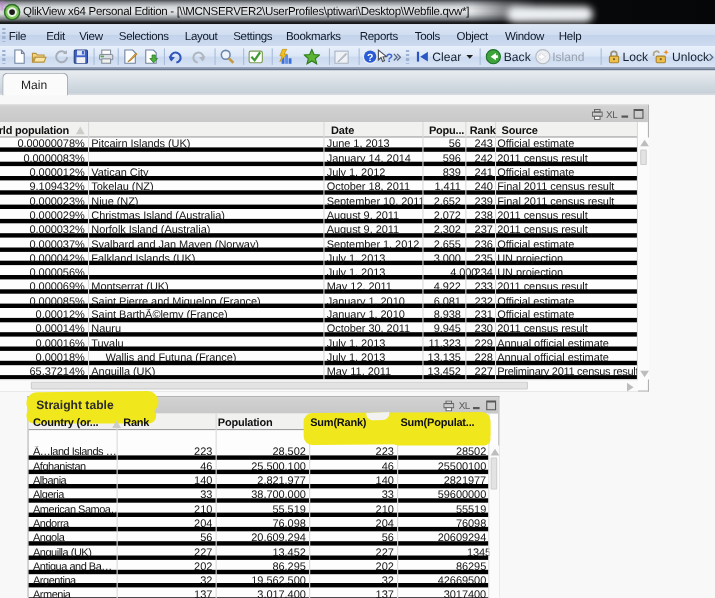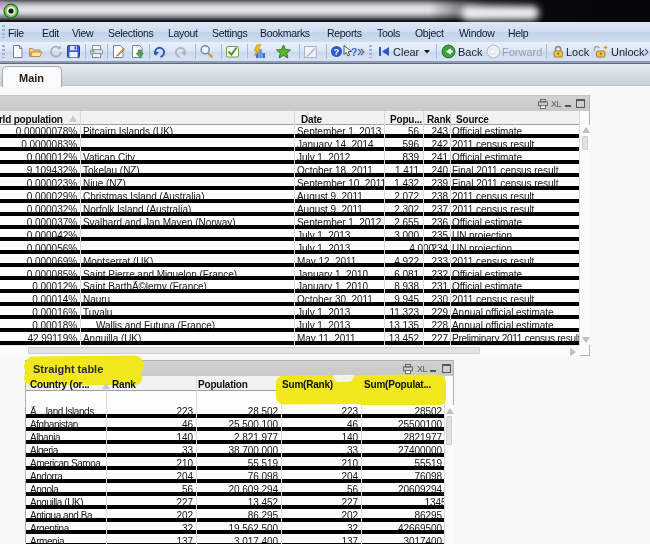--- a/index.html
+++ b/index.html
@@ -18,21 +18,21 @@
 #tools{left:0;top:42px;width:650px;height:19px;background:linear-gradient(180deg,#e9f0fb 0%,#dce7f7 45%,#cbdaf0 55%,#d8e3f4 100%)}
 #tbband{left:0;top:61px;width:650px;height:3px;background:#8d9cb4;border-bottom:1px solid #5e6a7e}
 .grip{position:absolute;top:3px;width:3px;height:13px;background-image:repeating-linear-gradient(180deg,#9db1d2 0 2px,rgba(0,0,0,0) 2px 4px)}
 .tsep{position:absolute;top:2px;width:1px;height:15px;background:#a8bbd8}
 .tico{position:absolute;top:2px}
 .tlab{position:absolute;top:4px;font-size:11px;color:#15202e;white-space:nowrap}
 .tlabg{position:absolute;top:4px;font-size:11px;color:#9aa2ad;white-space:nowrap}
 
 #tabs{left:0;top:64px;width:650px;height:22px;background:linear-gradient(180deg,#e9edf1 0%,#dbe1e7 40%,#c6cfd8 100%);border-bottom:1px solid #c0c9d2}
 #maintab{left:2px;top:2px;width:60px;height:21px;background:#fbfbfb;border:1px solid #a4abb4;border-bottom:none;border-radius:5px 5px 0 0}
-#maintab span{position:absolute;left:16px;top:5px;font-size:11px;font-weight:bold;color:#1d1d1d}
+#maintab span{position:absolute;left:16px;top:5px;font-size:11px;font-weight:normal;color:#1d1d1d}
 
 #sheet{left:0;top:87px;width:650px;height:457px;background:#f8f8f8}
 
 .cap{position:absolute;background:linear-gradient(180deg,#d2d2d2 0%,#c8c8c8 100%)}
 .hdr{position:absolute;background:#f1f1f0;border-bottom:1px solid #9f9f9f}
 .hdr b{position:absolute;z-index:70;top:2.5px;font-size:10px;letter-spacing:-.2px;font-weight:bold;color:#101010;white-space:nowrap}
 .r{position:absolute;left:0;height:12.94px;width:100%;border-bottom:4px solid #000000}
 .r span{position:absolute;top:1.2px;font-size:10px;letter-spacing:-.05px;color:#151515;white-space:nowrap}
 .ra{text-align:right}
 .vline{position:absolute;width:1px;background:#dadada}
@@ -56,20 +56,21 @@
 <div class="abs" id="title"></div>
 <div class="abs" id="titledark"></div>
 <div class="abs" id="titleglow"></div>
 <div class="abs" id="pinkpx"></div>
 <svg class="abs" style="left:3px;top:3px" width="16" height="16" viewBox="0 0 16 16">
  <circle cx="8" cy="8" r="7.6" fill="#2c6b2c"></circle>
  <circle cx="8" cy="8" r="6.2" fill="#7fc857"></circle>
  <circle cx="8" cy="8" r="4.4" fill="#e9f5e4"></circle>
  <circle cx="8" cy="8" r="2.6" fill="#1b1b1b"></circle>
 </svg>
+<div class="abs" id="titletext">QlikView x64 Personal Edition - [\\MCNSERVER2\UserProfiles\ptiwari\Desktop\Webfile.qvw*]</div>
 
 <div class="abs" id="menu">
 <span style="left:8px">File</span>
       <span style="left:42px">Edit</span>
       <span style="left:72px">View</span>
 <span style="left:108px">Selections</span>
       <span style="left:168px">Layout</span>
       <span style="left:212px">Settings</span>
 <span style="left:260px">Bookmarks</span>
       <span style="left:327px">Reports</span>
@@ -175,21 +176,21 @@
 <div class="tsep" style="left:436px"></div>
 <svg class="tico" style="left:441px" width="15" height="15">
         <circle cx="7.5" cy="7.5" r="6.4" fill="#3fa33c" stroke="#1d7027"></circle>
         <path d="M9.8 4.2 L5 7.5 l4.8 3.3 v-2 h1.8 v-2.6 h-1.8 z" fill="#fff"></path>
       </svg>
 <span class="tlab" style="left:458px">Back</span>
 <svg class="tico" style="left:486px" width="15" height="15">
         <circle cx="7.5" cy="7.5" r="6.4" fill="#eceef1" stroke="#b4bac2"></circle>
         <path d="M5.2 4.2 L10 7.5 l-4.8 3.3 v-2 h-1.8 v-2.6 h1.8 z" fill="#fff" stroke="#c8cdd4" stroke-width=".5"></path>
       </svg>
-<span class="tlabg" style="left:502px">Forward</span>
+<span class="tlabg" style="left:502px">Island</span>
 <div class="tsep" style="left:546px"></div>
 <svg class="tico" style="left:551px" width="14" height="15">
         <path d="M4.5 7 V5.2 a2.6 2.6 0 0 1 5.2 0 V7" fill="none" stroke="#97917e" stroke-width="1.6"></path>
         <rect x="3" y="7" width="8.4" height="6" rx="1" fill="#efc04c" stroke="#a8842f"></rect>
         <circle cx="7.2" cy="9.8" r="1" fill="#7d6322"></circle>
       </svg>
 <span class="tlab" style="left:566px">Lock</span>
 <svg class="tico" style="left:591px" width="17" height="15">
         <path d="M3.2 7 V5 a2.6 2.6 0 0 1 5 -.8" fill="none" stroke="#b0a98f" stroke-width="1.6"></path>
         <rect x="5.5" y="7" width="8.4" height="6" rx="1" fill="#efc04c" stroke="#a8842f"></rect>
@@ -225,21 +226,21 @@
  <b style="left:301px">Date</b>
  <b style="left:390px">Popu...</b>
  <b style="left:427px">Rank</b>
  <b style="left:456px">Source</b>
 </div>
 <div class="sort" style="left:69px;top:19px"></div>
 <div id="t1rows" class="abs" style="left:0;top:-96px;width:580px">
 <div class="r" style="top:125.00px">
           <span class="ra" style="left:0;width:77px">0.00000078%</span>
           <span class="la" style="left:83px;width:209px;overflow:hidden">Pitcairn Islands (UK)</span>
-          <span class="la" style="left:297px">September 1, 2013</span>
+          <span class="la" style="left:297px">June 1, 2013</span>
           <span class="ra" style="left:384px;width:35px">56</span>
           <span class="ra" style="left:424px;width:24px">243</span>
           <span class="la" style="left:452px;width:128px;overflow:hidden">Official estimate</span>
         </div>
 <div class="r" style="top:137.94px">
           <span class="ra" style="left:0;width:77px">0.0000083%</span>
           <span class="la" style="left:297px">January 14, 2014</span>
           <span class="ra" style="left:384px;width:35px">596</span>
           <span class="ra" style="left:424px;width:24px">242</span>
           <span class="la" style="left:452px;width:128px;overflow:hidden">2011 census result</span>
@@ -257,21 +258,21 @@
           <span class="la" style="left:83px;width:209px;overflow:hidden">Tokelau (NZ)</span>
           <span class="la" style="left:297px">October 18, 2011</span>
           <span class="ra" style="left:384px;width:35px">1,411</span>
           <span class="ra" style="left:424px;width:24px">240</span>
           <span class="la" style="left:452px;width:128px;overflow:hidden">Final 2011 census result</span>
         </div>
 <div class="r" style="top:176.76px">
           <span class="ra" style="left:0;width:77px">0.000023%</span>
           <span class="la" style="left:83px;width:209px;overflow:hidden">Niue (NZ)</span>
           <span class="la" style="left:297px">September 10, 2011</span>
-          <span class="ra" style="left:384px;width:35px">1,432</span>
+          <span class="ra" style="left:384px;width:35px">2,652</span>
           <span class="ra" style="left:424px;width:24px">239</span>
           <span class="la" style="left:452px;width:128px;overflow:hidden">Final 2011 census result</span>
         </div>
 <div class="r" style="top:189.70px">
           <span class="ra" style="left:0;width:77px">0.000029%</span>
           <span class="la" style="left:83px;width:209px;overflow:hidden">Christmas Island (Australia)</span>
           <span class="la" style="left:297px">August 9, 2011</span>
           <span class="ra" style="left:384px;width:35px">2,072</span>
           <span class="ra" style="left:424px;width:24px">238</span>
           <span class="la" style="left:452px;width:128px;overflow:hidden">2011 census result</span>
@@ -287,20 +288,21 @@
 <div class="r" style="top:215.58px">
           <span class="ra" style="left:0;width:77px">0.000037%</span>
           <span class="la" style="left:83px;width:209px;overflow:hidden">Svalbard and Jan Mayen (Norway)</span>
           <span class="la" style="left:297px">September 1, 2012</span>
           <span class="ra" style="left:384px;width:35px">2,655</span>
           <span class="ra" style="left:424px;width:24px">236</span>
           <span class="la" style="left:452px;width:128px;overflow:hidden">Official estimate</span>
         </div>
 <div class="r" style="top:228.52px">
           <span class="ra" style="left:0;width:77px">0.000042%</span>
+          <span class="la" style="left:83px;width:209px;overflow:hidden">Falkland Islands (UK)</span>
           <span class="la" style="left:297px">July 1, 2013</span>
           <span class="ra" style="left:384px;width:35px">3,000</span>
           <span class="ra" style="left:424px;width:24px">235</span>
           <span class="la" style="left:452px;width:128px;overflow:hidden">UN projection</span>
         </div>
 <div class="r" style="top:241.46px">
           <span class="ra" style="left:0;width:77px">0.000056%</span>
           <span class="la" style="left:297px">July 1, 2013</span>
           <span class="ra" style="left:384px;width:50px">4,000</span>
           <span class="ra" style="left:424px;width:24px">234</span>
@@ -348,21 +350,21 @@
         </div>
 <div class="r" style="top:319.10px">
           <span class="ra" style="left:0;width:77px">0.00018%</span>
           <span class="la" style="left:96px;width:209px;overflow:hidden">Wallis and Futuna (France)</span>
           <span class="la" style="left:297px">July 1, 2013</span>
           <span class="ra" style="left:384px;width:35px">13,135</span>
           <span class="ra" style="left:424px;width:24px">228</span>
           <span class="la" style="left:452px;width:128px;overflow:hidden">Annual official estimate</span>
         </div>
 <div class="r" style="top:332.04px">
-          <span class="ra" style="left:0;width:77px">42.99119%</span>
+          <span class="ra" style="left:0;width:77px">65.37214%</span>
           <span class="la" style="left:83px;width:209px;overflow:hidden">Anguilla (UK)</span>
           <span class="la" style="left:297px">May 11, 2011</span>
           <span class="ra" style="left:384px;width:35px">13,452</span>
           <span class="ra" style="left:424px;width:24px">227</span>
           <span class="la" style="left:452px;width:128px;overflow:hidden;letter-spacing:-.26px">Preliminary 2011 census result</span>
         </div>
 </div>
 <div class="vline" style="left:80px;top:15px;height:234px"></div>
 <div class="vline" style="left:294px;top:15px;height:234px"></div>
 <div class="vline" style="left:384px;top:15px;height:234px"></div>
@@ -417,21 +419,21 @@
           <span class="ra" style="left:80px;width:87px">140</span>
           <span class="ra" style="left:170px;width:82px">2,821,977</span>
           <span class="ra" style="left:255px;width:77px">140</span>
           <span class="ra" style="left:335px;width:81px">2821977</span>
         </div>
 <div class="r" style="top:443.85px">
           <span class="la" style="left:4px;width:77px;overflow:hidden;letter-spacing:-.45px">Algeria</span>
           <span class="ra" style="left:80px;width:87px">33</span>
           <span class="ra" style="left:170px;width:82px">38,700,000</span>
           <span class="ra" style="left:255px;width:77px">33</span>
-          <span class="ra" style="left:335px;width:81px">27400000</span>
+          <span class="ra" style="left:335px;width:81px">59600000</span>
         </div>
 <div class="r" style="top:456.80px">
           <span class="la" style="left:4px;width:77px;overflow:hidden;letter-spacing:-.45px">American Samoa…</span>
           <span class="ra" style="left:80px;width:87px">210</span>
           <span class="ra" style="left:170px;width:82px">55,519</span>
           <span class="ra" style="left:255px;width:77px">210</span>
           <span class="ra" style="left:335px;width:81px">55519</span>
         </div>
 <div class="r" style="top:469.75px">
           <span class="la" style="left:4px;width:77px;overflow:hidden;letter-spacing:-.45px">Andorra</span>

